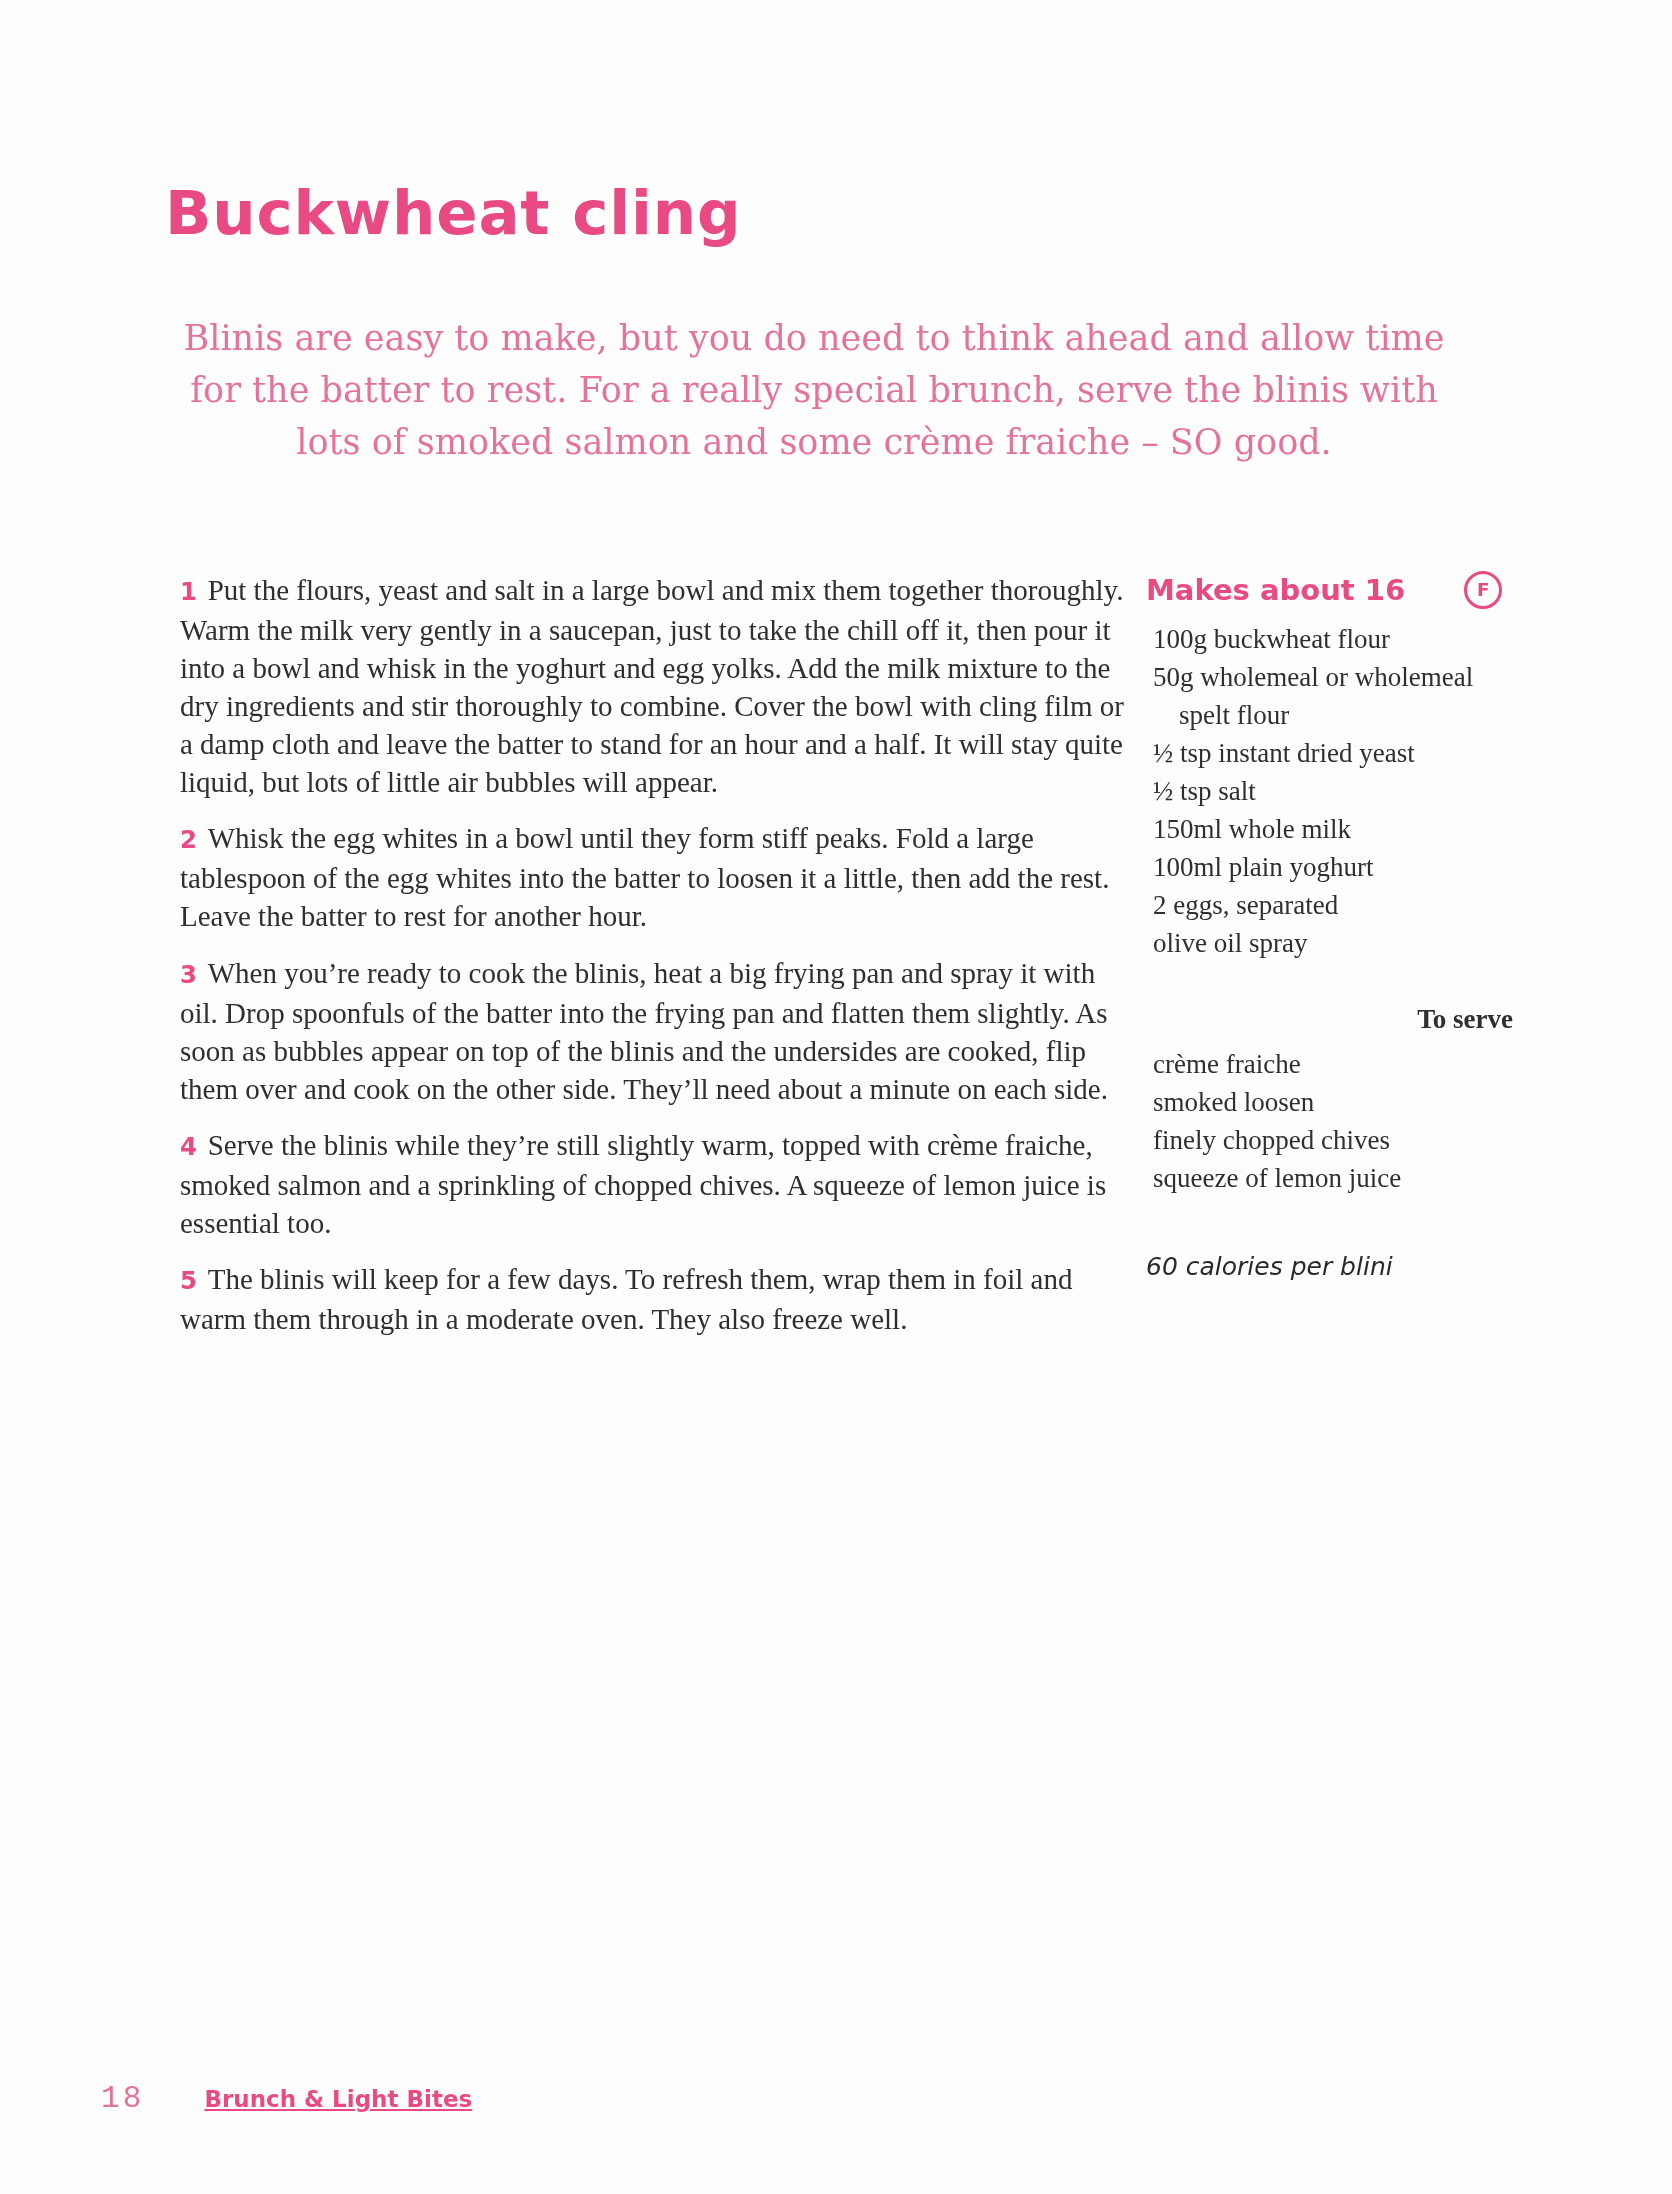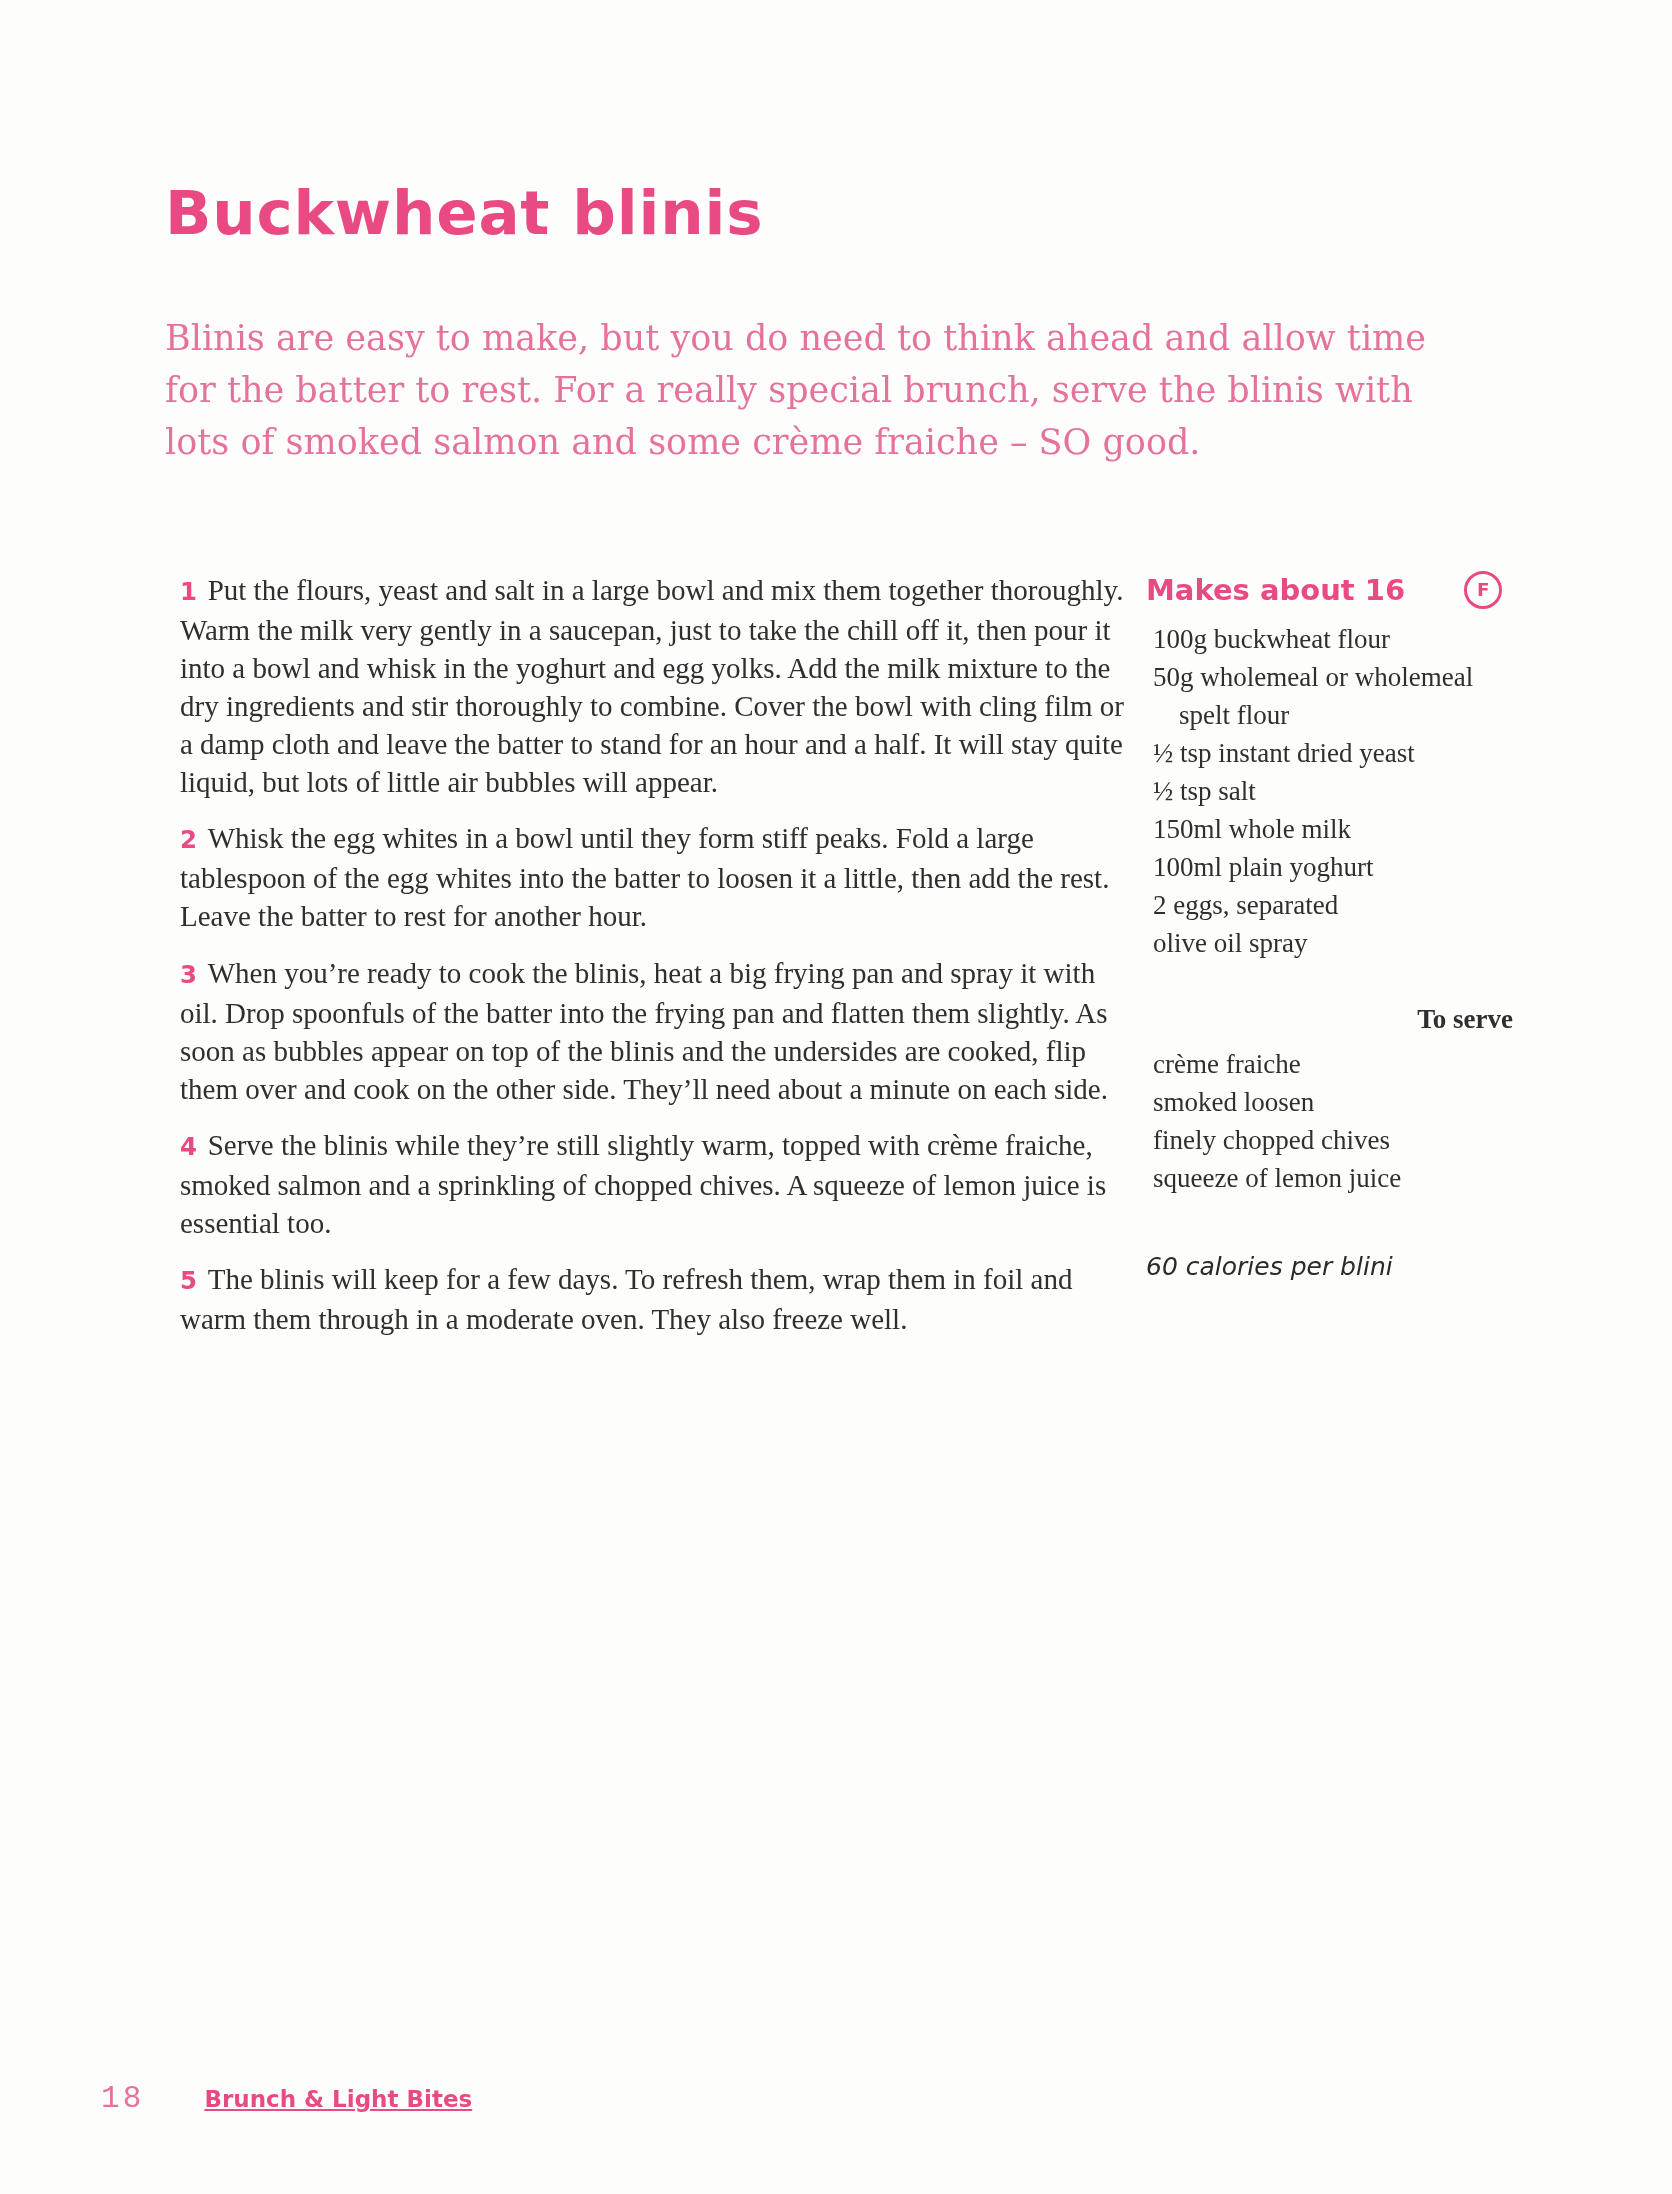--- a/index.html
+++ b/index.html
@@ -26,20 +26,21 @@
       position: absolute;
       left: 165px;
       top: 312px;
       width: 1298px;
       margin: 0;
       font-family: "DejaVu Serif", serif;
       font-size: 35px;
       line-height: 52px;
       color: #e5729c;
       font-weight: 300;
+      text-align: center;
     }
     .method {
       position: absolute;
       left: 180px;
       top: 571px;
       width: 951px;
       font-family: "Liberation Serif", serif;
       font-size: 29px;
       line-height: 38px;
       color: #2f2f2f;
@@ -122,21 +123,21 @@
       font-family: "DejaVu Sans", sans-serif;
       font-weight: bold;
       font-size: 23px;
       color: #e94a83;
       text-decoration: underline;
     }
   </style>
 </head>
 <body>
 
-<h1 class="title">Buckwheat blinis</h1>
+<h1 class="title">Buckwheat cling</h1>
 
 <p class="intro">Blinis are easy to make, but you do need to think ahead and allow time for the batter to rest. For a really special brunch, serve the blinis with lots of smoked salmon and some crème fraiche – SO good.</p>
 
 <div class="method">
   <p class="step"><span class="step-num">1</span><span>Put the flours, yeast and salt in a large bowl and mix them together thoroughly. Warm the milk very gently in a saucepan, just to take the chill off it, then pour it into a bowl and whisk in the yoghurt and egg yolks. Add the milk mixture to the dry ingredients and stir thoroughly to combine. Cover the bowl with cling film or a damp cloth and leave the batter to stand for an hour and a half. It will stay quite liquid, but lots of little air bubbles will appear.</span></p>
   <p class="step"><span class="step-num">2</span><span>Whisk the egg whites in a bowl until they form stiff peaks. Fold a large tablespoon of the egg whites into the batter to loosen it a little, then add the rest. Leave the batter to rest for another hour.</span></p>
   <p class="step"><span class="step-num">3</span><span>When you’re ready to cook the blinis, heat a big frying pan and spray it with oil. Drop spoonfuls of the batter into the frying pan and flatten them slightly. As soon as bubbles appear on top of the blinis and the undersides are cooked, flip them over and cook on the other side. They’ll need about a minute on each side.</span></p>
   <p class="step"><span class="step-num">4</span><span>Serve the blinis while they’re still slightly warm, topped with crème fraiche, smoked salmon and a sprinkling of chopped chives. A squeeze of lemon juice is essential too.</span></p>
   <p class="step"><span class="step-num">5</span><span>The blinis will keep for a few days. To refresh them, wrap them in foil and warm them through in a moderate oven. They also freeze well.</span></p>
 </div>

